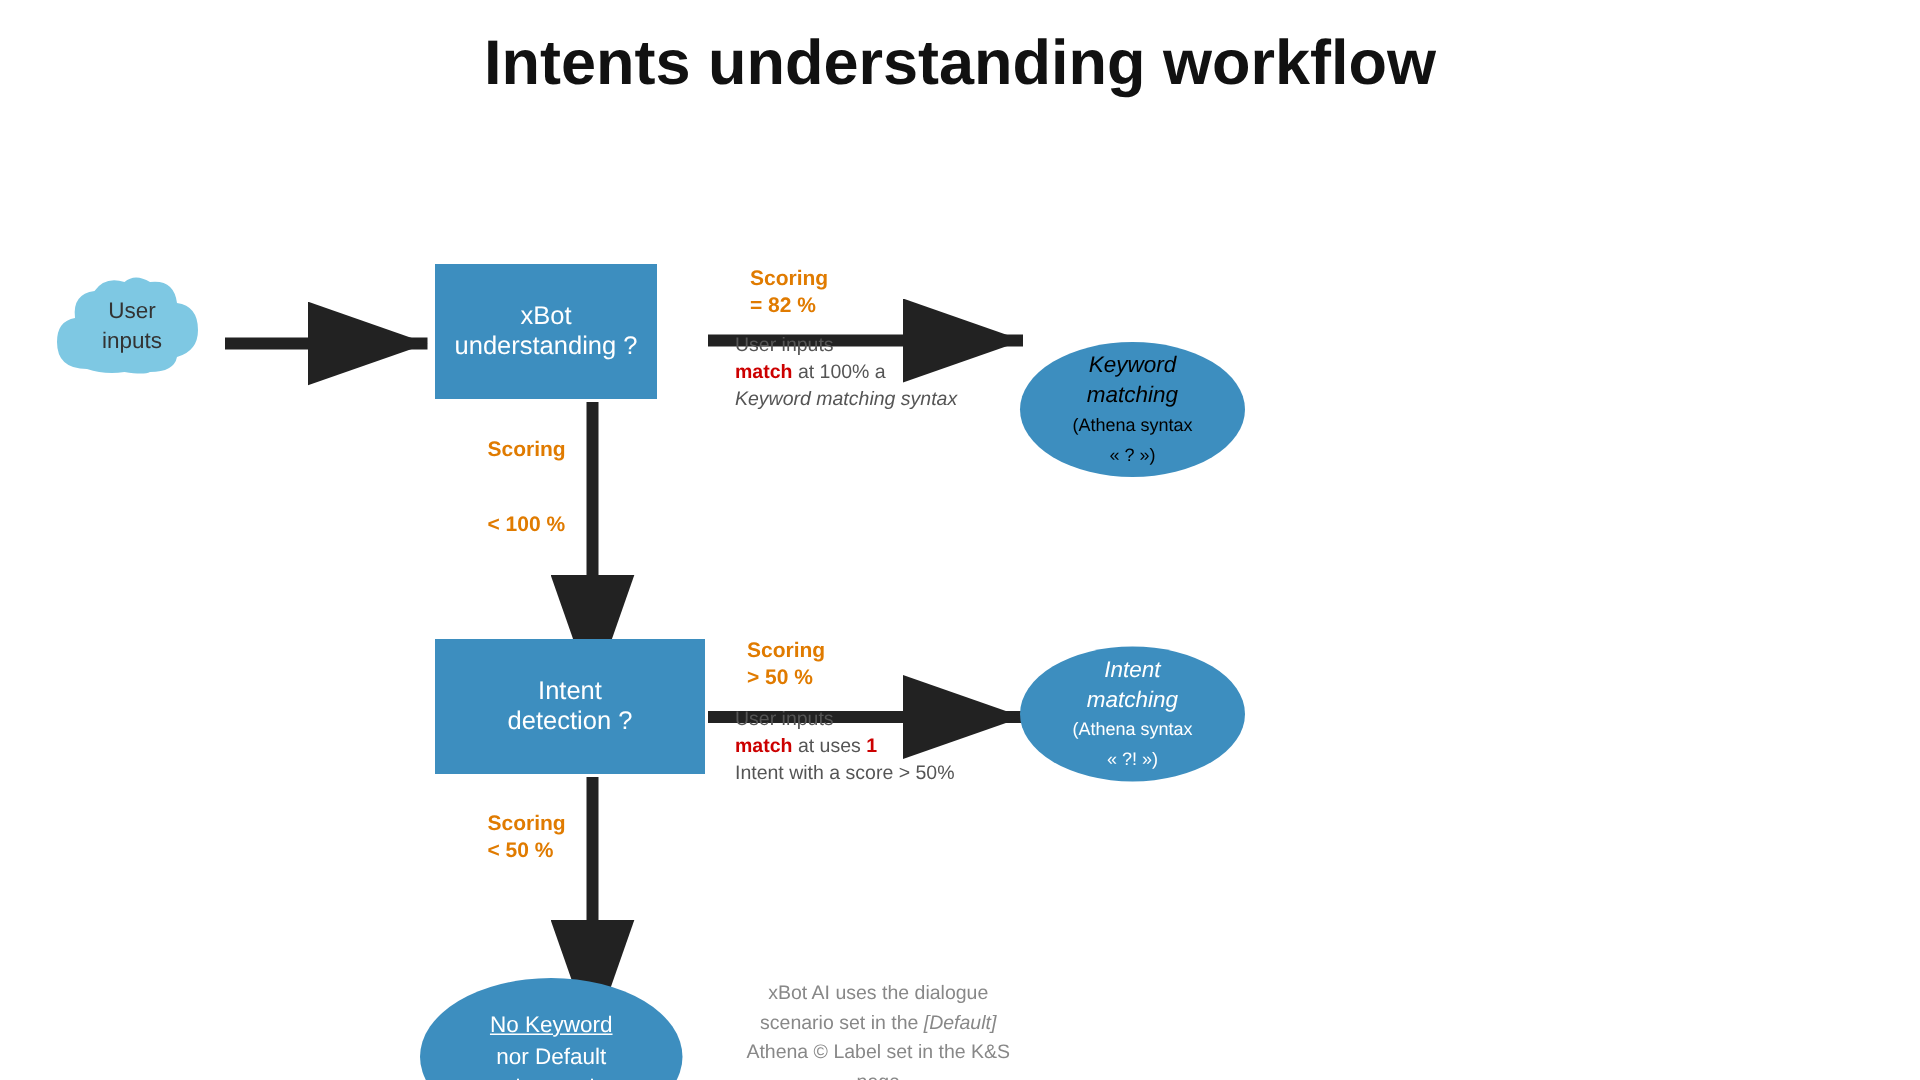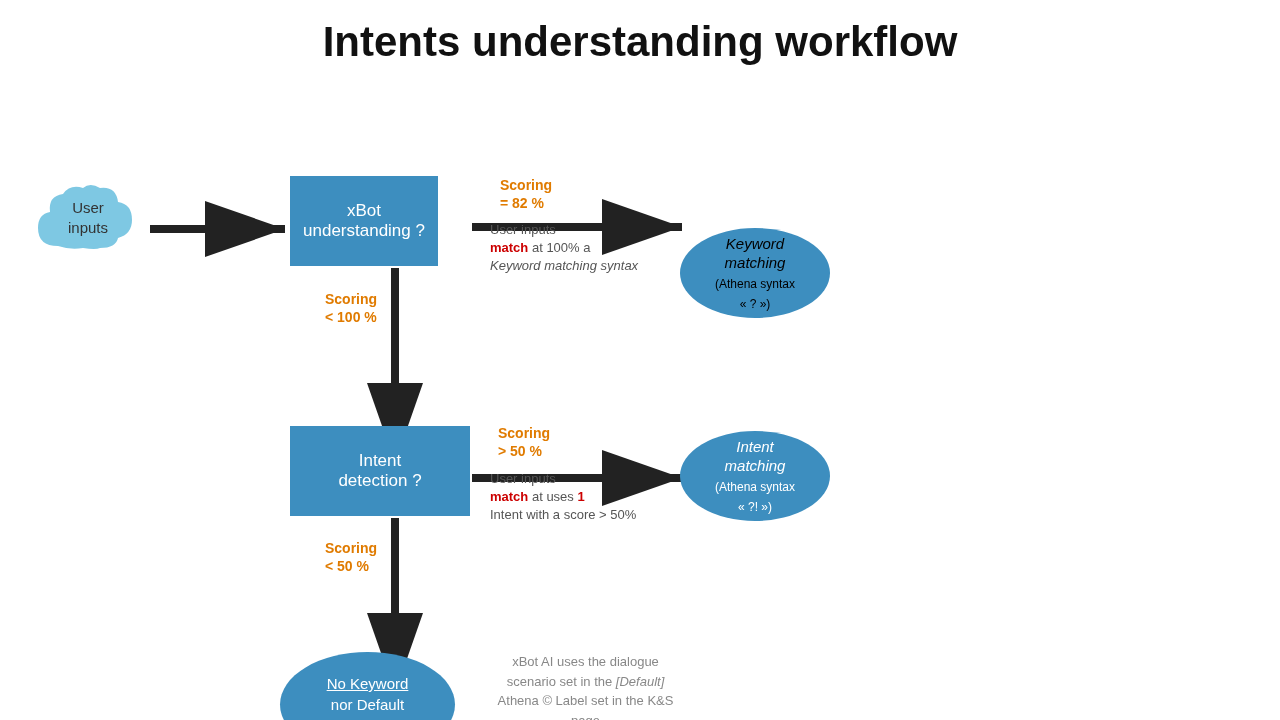--- a/index.html
+++ b/index.html
@@ -373,21 +373,21 @@
       <em>Keyword</em><br>
       <em>matching</em><br>
       <span class="small">(Athena syntax</span><br>
       <span class="small">« ? »)</span>
     </div>
   </div>
 
 
   <div class="label-scoring-less100">
     <span style="display:block;">Scoring</span>
-    <span style="display:block;">&lt; 100 %</span>
+    <span style="display:block;margin-top:32px;">&lt; 100 %</span>
   </div>
 
   <div class="arrow-down-1">
     <svg width="60" height="165" class="arrow-svg">
       <defs>
         <marker id="arrowhead3" markerWidth="10" markerHeight="7" refX="5" refY="3.5" orient="auto">
           <polygon points="0 0, 10 3.5, 0 7" fill="#222"></polygon>
         </marker>
       </defs>
       <line x1="30" y1="0" x2="30" y2="155" stroke="#222" stroke-width="8" marker-end="url(#arrowhead3)"></line>

